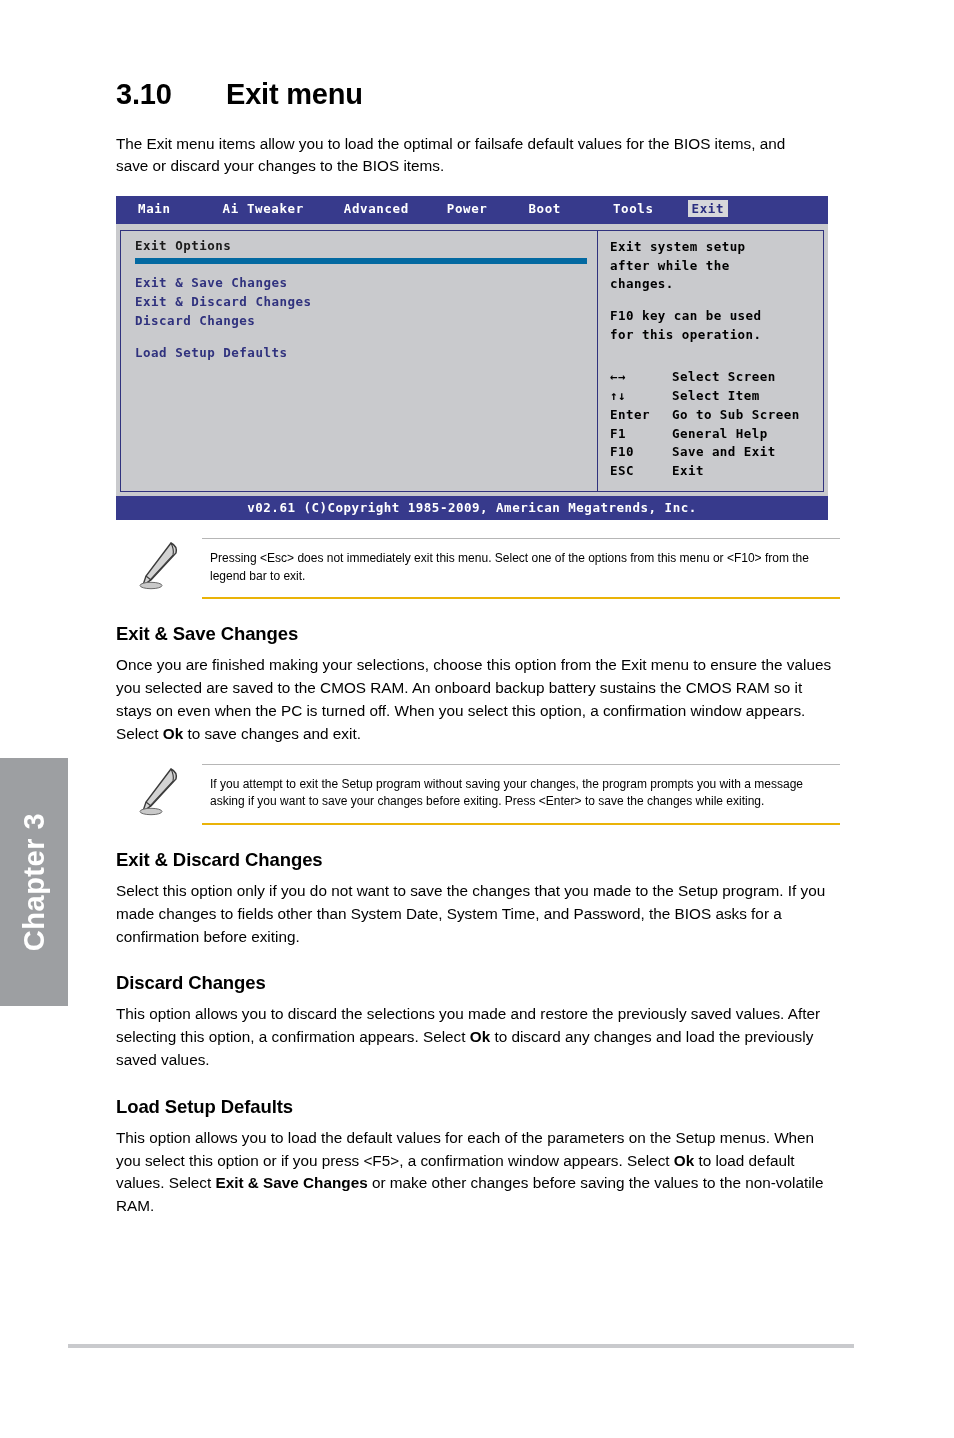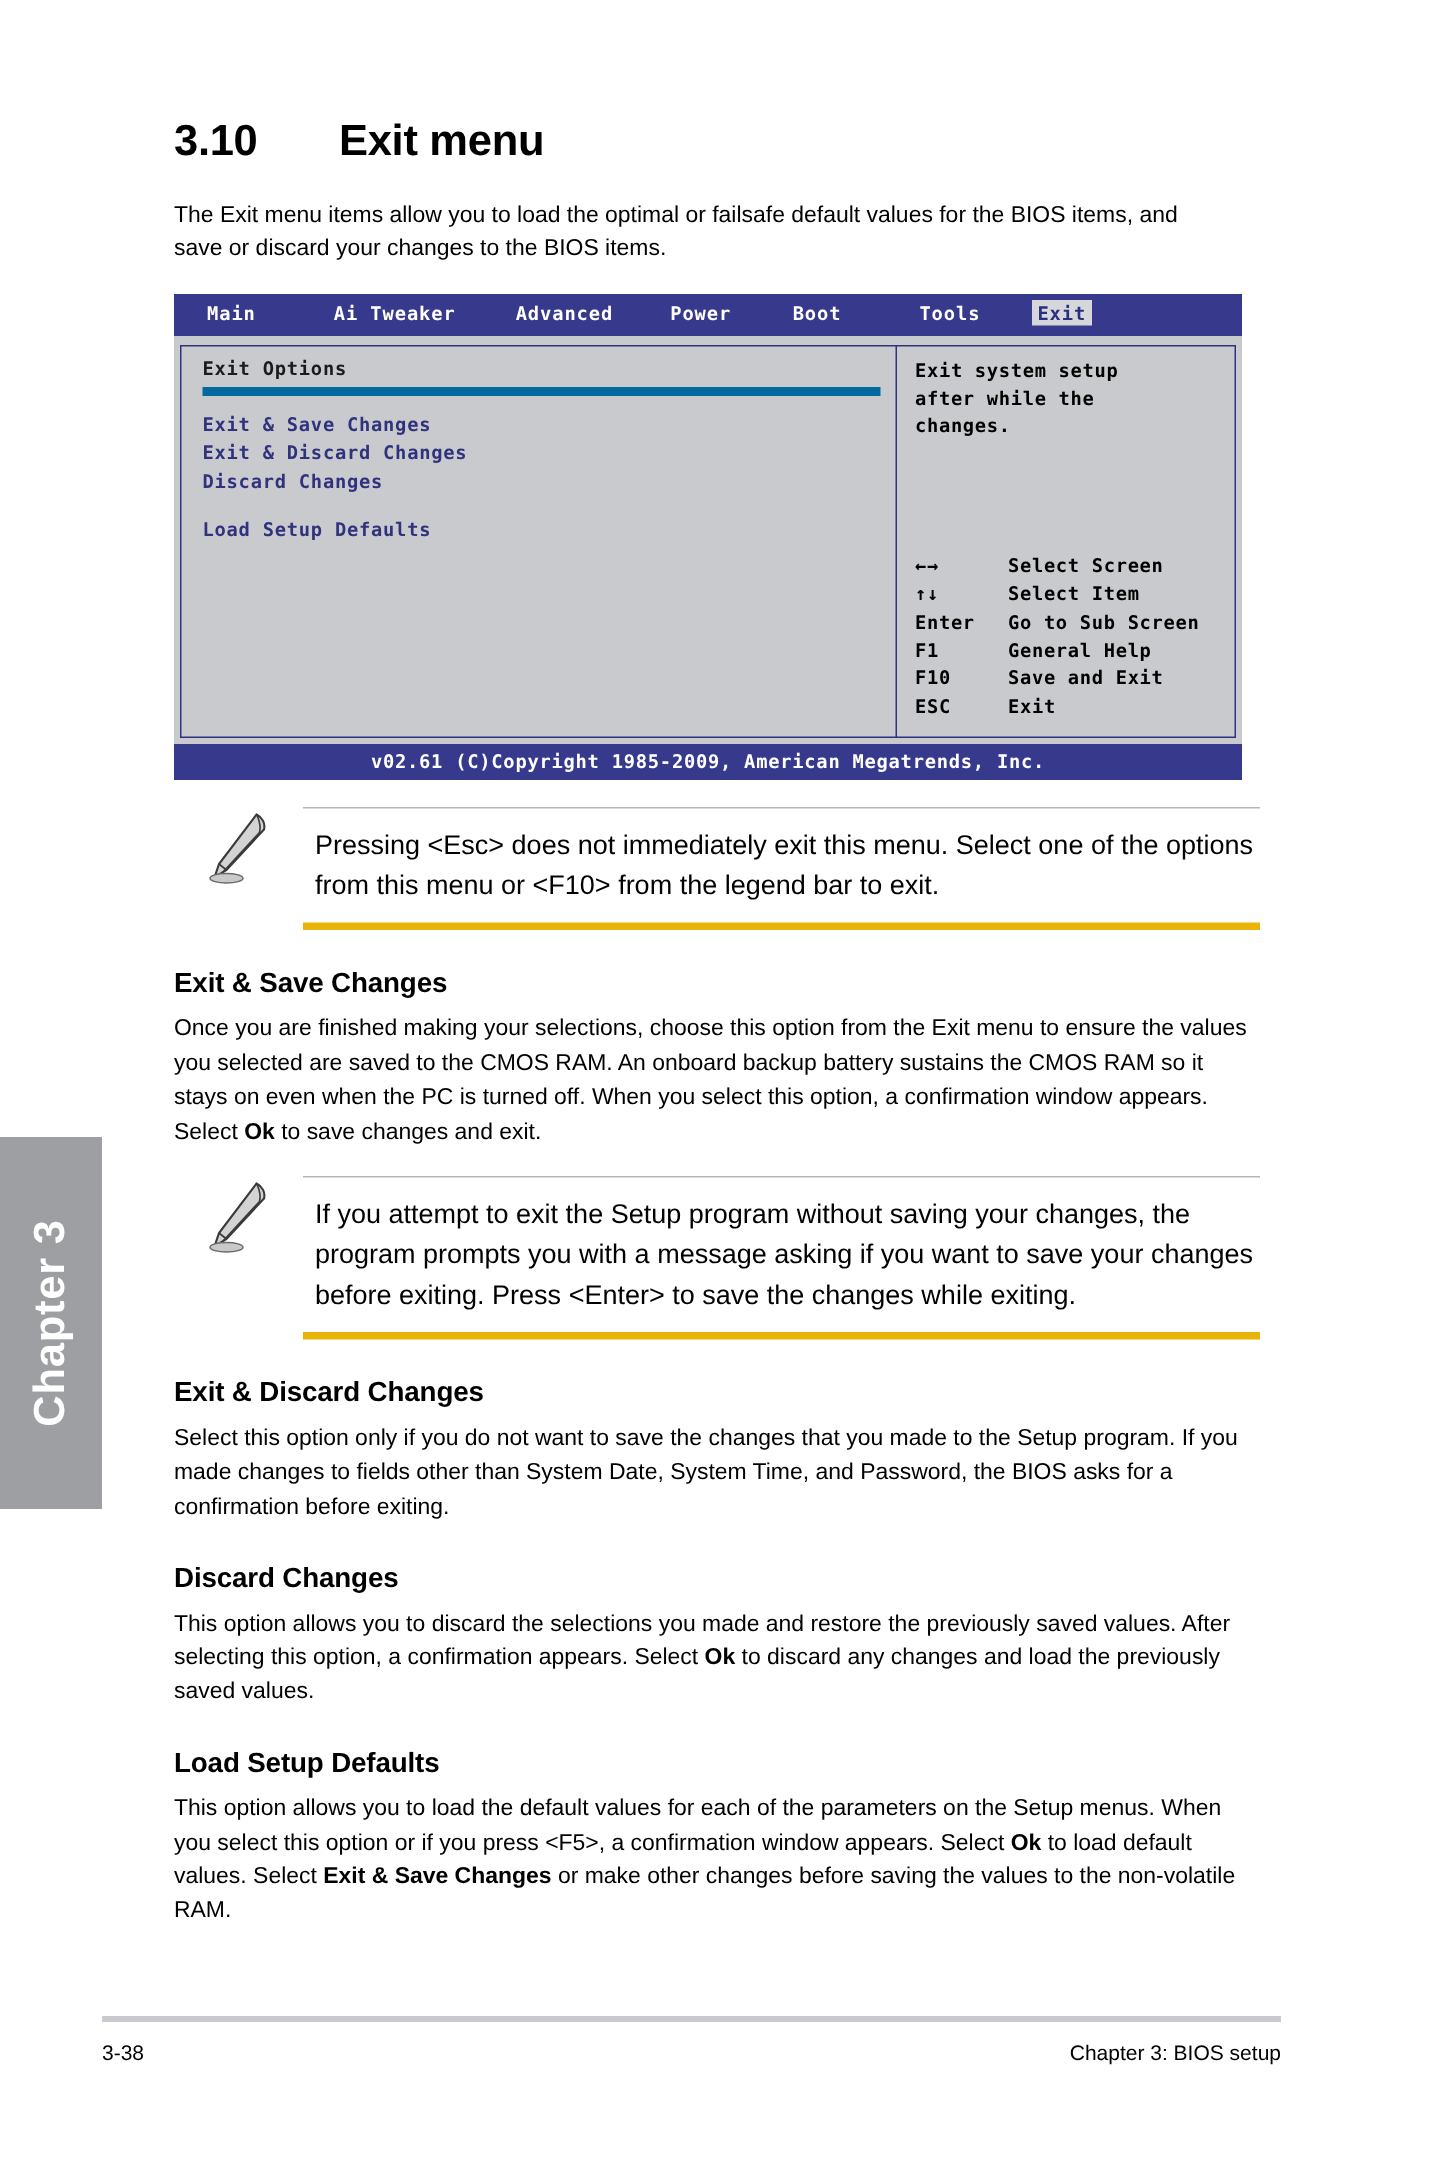--- a/index.html
+++ b/index.html
@@ -173,23 +173,23 @@
   .note-icon {
     width: 86px;
     flex: 0 0 86px;
     padding-top: 2px;
     display: flex;
     justify-content: center;
   }
   .note-body {
     flex: 1;
     border-top: 1px solid #b6b6b6;
-    border-bottom: 5px solid #eab308;
+    border-bottom: 2px solid #eab308;
     padding: 11px 4px 12px 8px;
-    font-size: 18px;
+    font-size: 12px;
     line-height: 1.48;
   }
   .note-body p { margin: 0; }
 
   
   .h-sub {
     font-size: 18.5px;
     font-weight: bold;
     margin: 24px 0 9px 0;
     letter-spacing: -0.1px;
@@ -262,20 +262,24 @@
           <div class="bios-item">Discard Changes</div>
           <div class="bios-item gap">Load Setup Defaults</div>
         </div>
 
         <div class="bios-right">
           <div class="bios-help-block">
             <div>Exit system setup</div>
             <div>after while the</div>
             <div>changes.</div>
           </div>
+          <div class="bios-help-block">
+            <div>F10 key can be used</div>
+            <div>for this operation.</div>
+          </div>
 
           <div class="bios-legend">
             <div class="legend-row">
               <span class="legend-key">←→</span>
               <span>Select Screen</span>
             </div>
             <div class="legend-row">
               <span class="legend-key">↑↓</span>
               <span>Select Item</span>
             </div>
@@ -339,18 +343,14 @@
 
     <h2 class="h-sub">Discard Changes</h2>
     <p class="para"><span>This option allows you to discard the selections you made and restore the previously saved values. After selecting this option, a confirmation appears. Select </span><b>Ok</b><span> to discard any changes and load the previously saved values.</span></p>
 
     <h2 class="h-sub">Load Setup Defaults</h2>
     <p class="para"><span>This option allows you to load the default values for each of the parameters on the Setup menus. When you select this option or if you press &lt;F5&gt;, a confirmation window appears. Select </span><b>Ok</b><span> to load default values. Select </span><b>Exit &amp; Save Changes</b><span> or make other changes before saving the values to the non-volatile RAM.</span></p>
 
   </div>
 
   <div class="footer-rule"></div>
-  <div class="footer">
-    <span>3-38</span>
-    <span>Chapter 3: BIOS setup</span>
-  </div>
 
 </div>
 
 </body></html>

